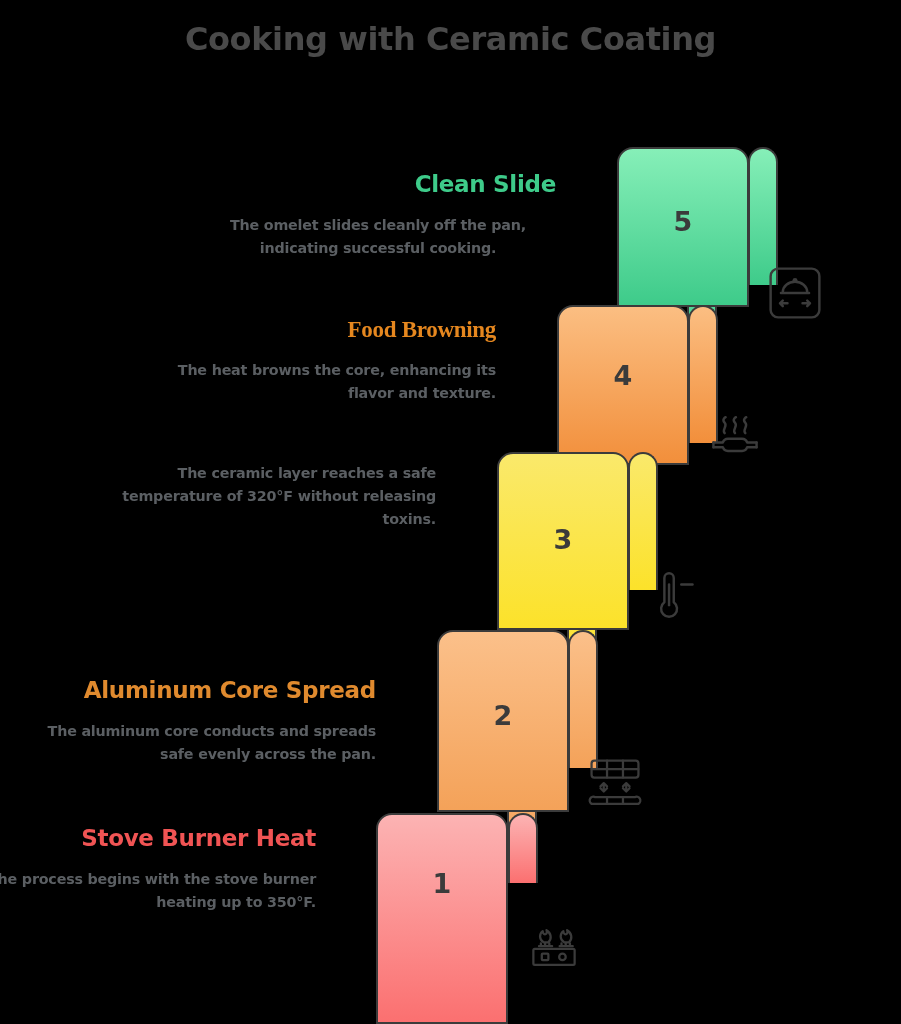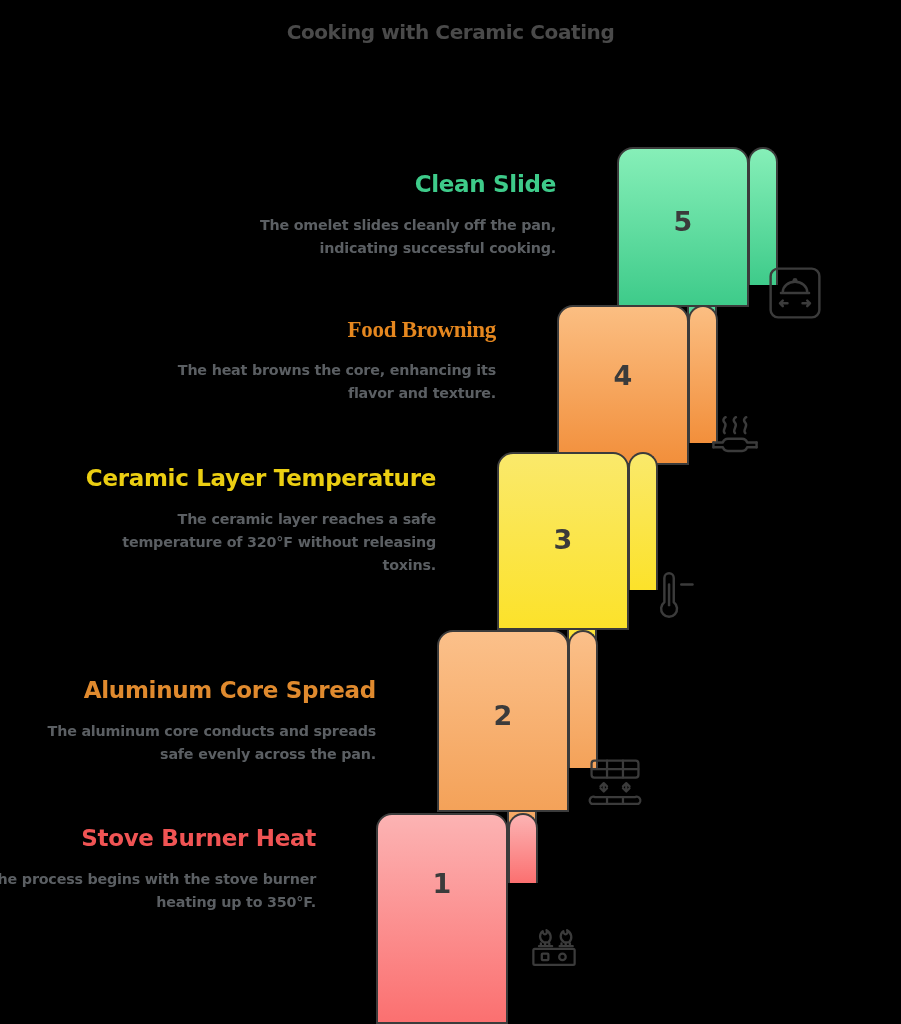--- a/index.html
+++ b/index.html
@@ -19,21 +19,21 @@
     overflow: hidden;
   }
 
   
   .title {
     position: absolute;
     left: 0; right: 0;
     top: 20px;
     text-align: center;
     font-family: "DejaVu Sans", sans-serif;
-    font-size: 20px;
+    font-size: 32px;
     font-weight: bold;
     letter-spacing: -0.4px;
     color: #4a4a4a;
   }
 
   
   .steps { position: absolute; inset: 0; }
 
   .step { position: absolute; }
 
@@ -99,21 +99,21 @@
 
 <div id="page">
 
   <div class="title" style="color: rgb(74, 74, 74);">Cooking with Ceramic Coating</div>
 
   <div class="steps">
 
     <div class="step">
       <div class="step-text" style="left:200px; top:168px; width:356px;">
         <div class="step-title" style="color: rgb(62, 203, 138);">Clean Slide</div>
-        <div class="step-desc" style="color: rgb(91, 95, 99);">The omelet slides cleanly off the pan, indicating successful cooking.</div>
+        <div class="step-desc" style="color: rgb(91, 95, 99); text-align: center;">The omelet slides cleanly off the pan, indicating successful cooking.</div>
       </div>
       <div class="card-wrap">
 
         <div class="card-tail-top" style="left: 748px; top: 147px; width: 30px; height: 138px; background: linear-gradient(rgb(134, 239, 184) 0%, rgb(62, 203, 138) 100%); border-color: rgb(59, 59, 59);"></div>
 
         <div class="card-tail" style="left: 687px; top: 147px; width: 30px; height: 227px; background: linear-gradient(rgb(134, 239, 184) 0%, rgb(62, 203, 138) 100%); border-color: rgb(59, 59, 59);"></div>
 
         <div class="card-body" style="left: 617px; top: 147px; width: 132px; height: 160px; background: linear-gradient(rgb(134, 239, 184) 0%, rgb(62, 203, 138) 100%); border-color: rgb(59, 59, 59);"></div>
         <div class="card-num" style="left: 617px; top: 206px; width: 132px; color: rgb(59, 59, 59);">5</div>
       </div>
@@ -147,21 +147,20 @@
           <path d="M43 30 c-3.5 -4 3.5 -7 0 -11 c-3.5 -4 1 -6 1 -6"></path>
           <path d="M9 40 h6 a0 0 0 0 1 0 0 h4 a6 6 0 0 1 6 -4 h14 a6 6 0 0 1 6 4 h4 h6"></path>
           <path d="M9 40 v5 M55 40 v5"></path>
           <path d="M9 45 h6 h4 a6 6 0 0 0 6 4 h14 a6 6 0 0 0 6 -4 h4 h6"></path>
         </svg>
       </div>
     </div>
 
     <div class="step">
       <div class="step-text" style="left:80px; top:462px; width:356px;">
-        <div class="step-title" style="color: rgb(235, 206, 18);">Ceramic Layer Temperature</div>
         <div class="step-desc" style="color: rgb(91, 95, 99);">The ceramic layer reaches a safe temperature of 320°F without releasing toxins.</div>
       </div>
       <div class="card-wrap">
         <div class="card-tail-top" style="left: 628px; top: 452px; width: 30px; height: 138px; background: linear-gradient(rgb(250, 233, 107) 0%, rgb(252, 226, 42) 100%); border-color: rgb(59, 59, 59);"></div>
         <div class="card-tail" style="left: 567px; top: 452px; width: 30px; height: 240px; background: linear-gradient(rgb(250, 233, 107) 0%, rgb(252, 226, 42) 100%); border-color: rgb(59, 59, 59);"></div>
         <div class="card-body" style="left: 497px; top: 452px; width: 132px; height: 178px; background: linear-gradient(rgb(250, 233, 107) 0%, rgb(252, 226, 42) 100%); border-color: rgb(59, 59, 59);"></div>
         <div class="card-num" style="left: 497px; top: 524px; width: 132px; color: rgb(59, 59, 59);">3</div>
       </div>
       <div class="step-icon" style="left:640px; top:562px;">
         <svg viewBox="0 0 64 64" fill="none" stroke="#3b3b3b" stroke-width="2.6" stroke-linecap="round" stroke-linejoin="round">

